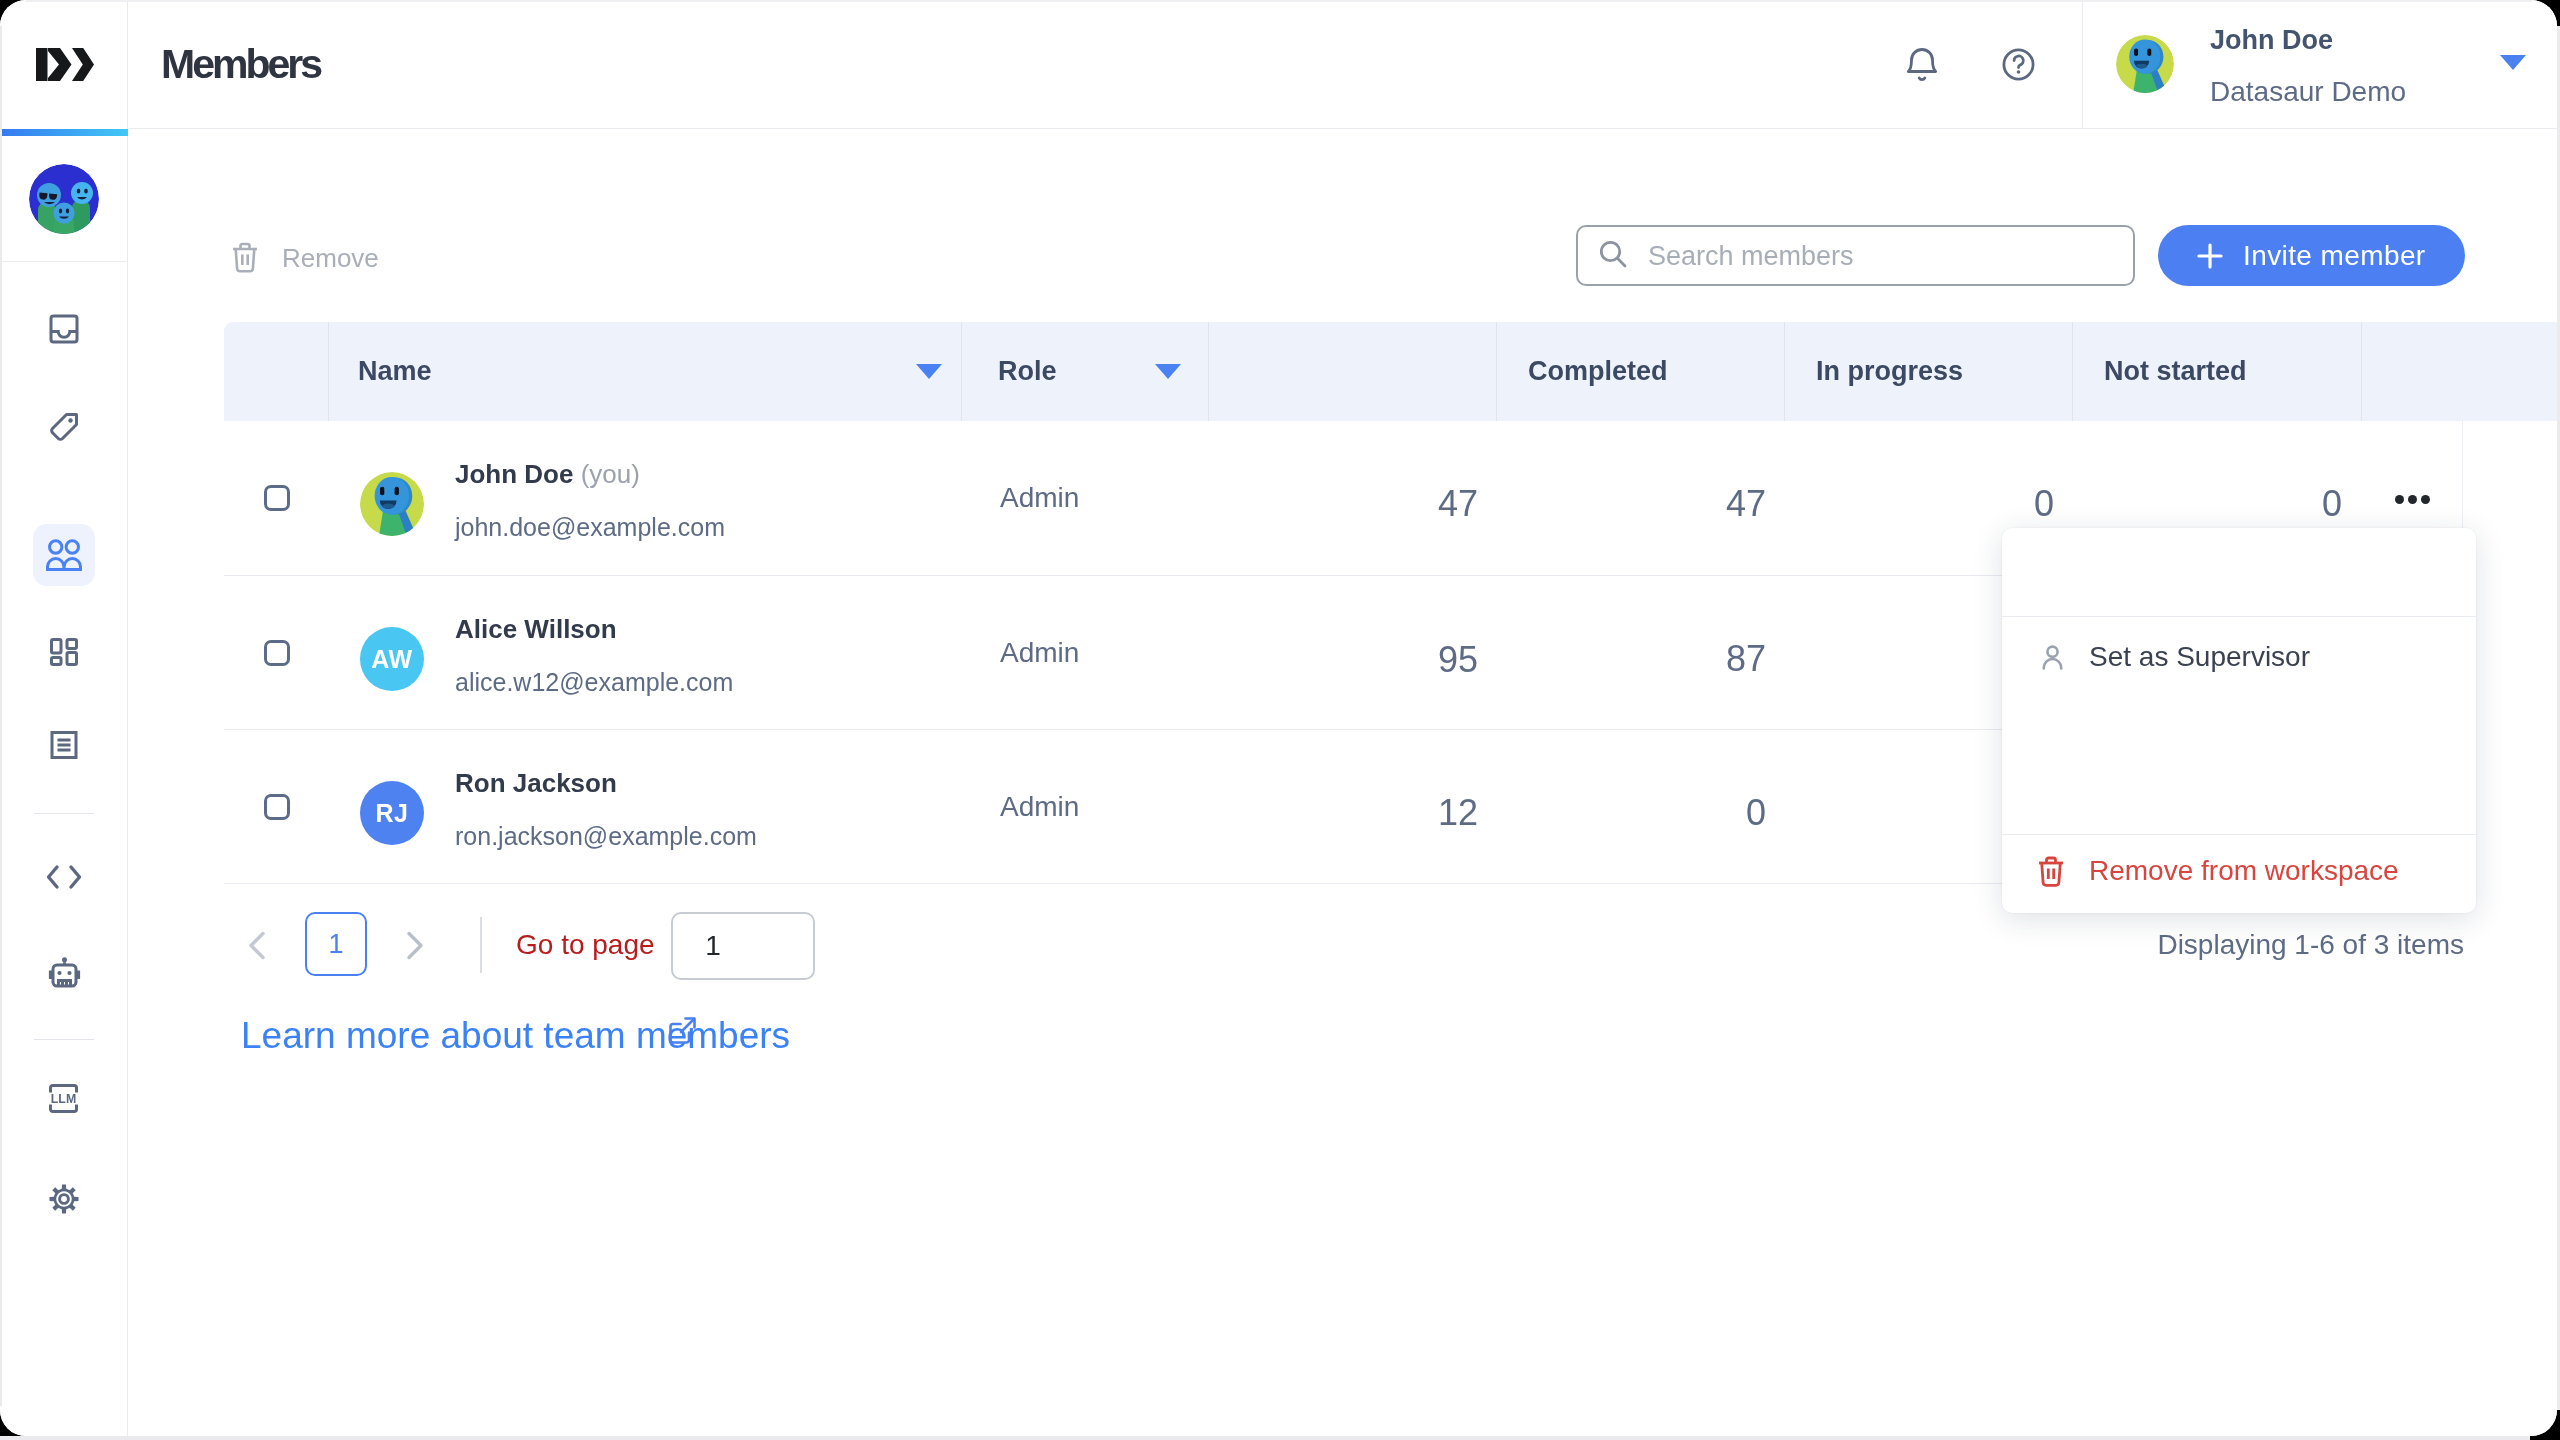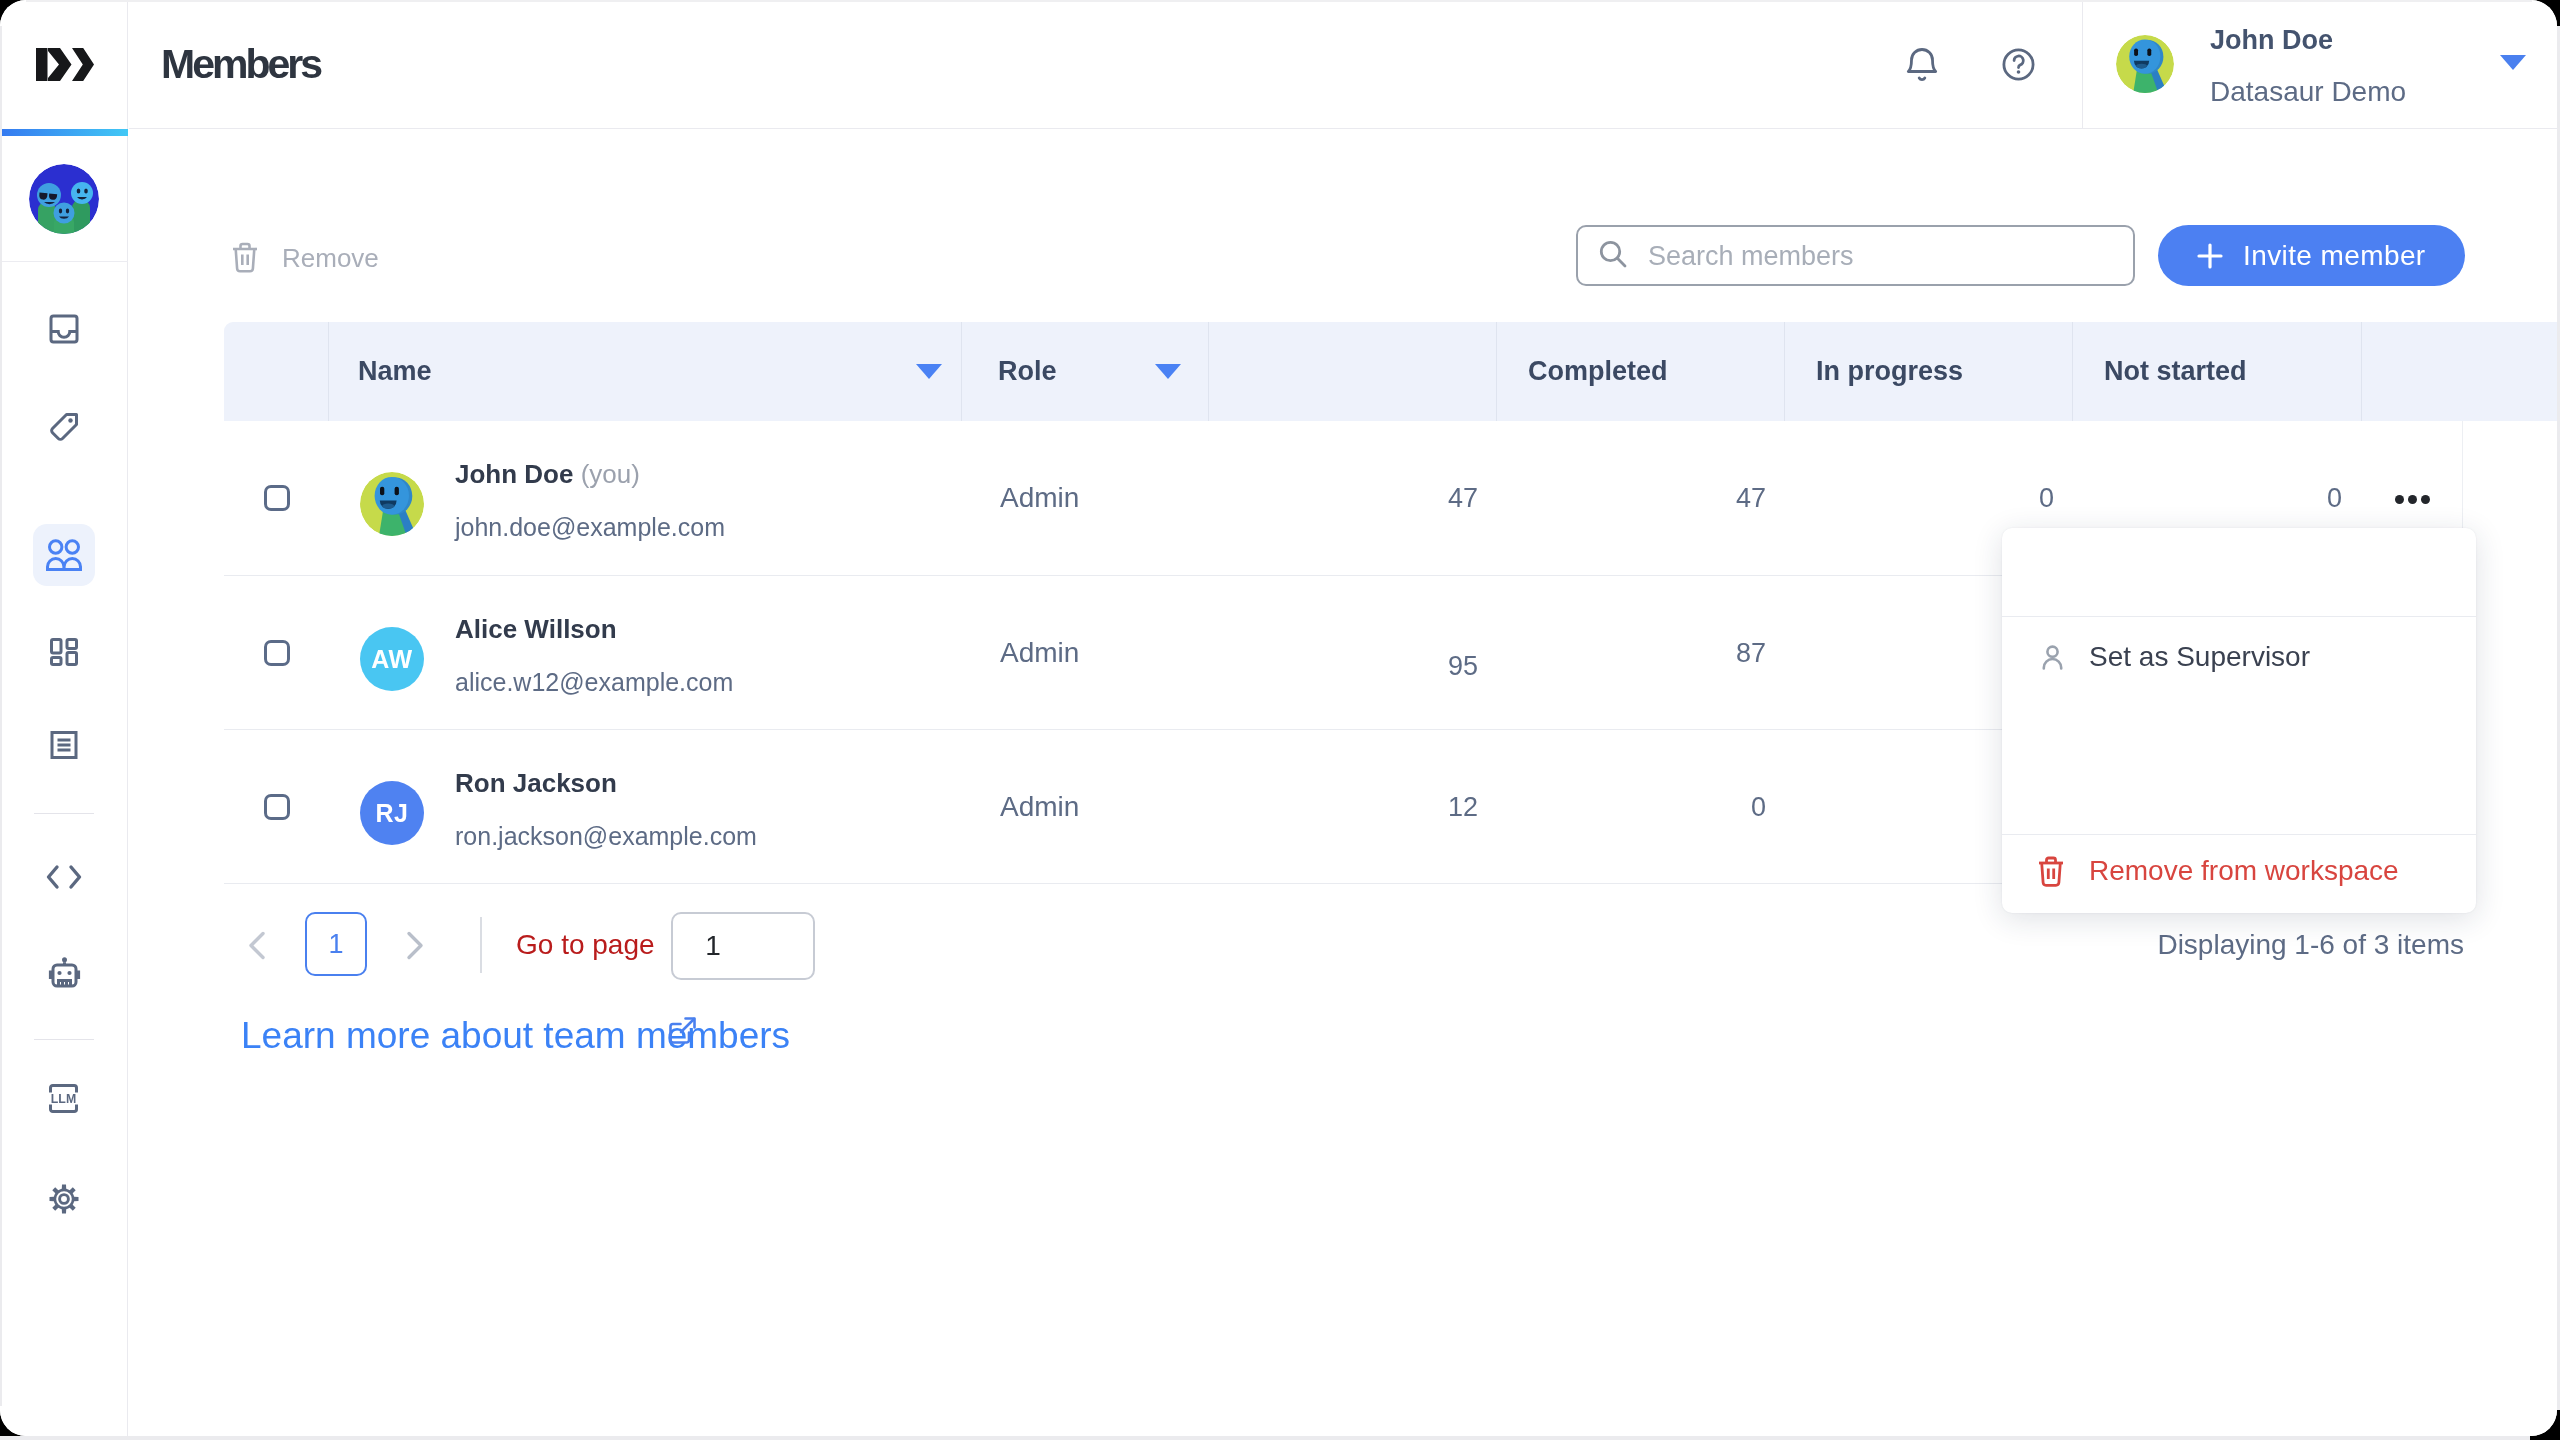--- a/index.html
+++ b/index.html
@@ -27,21 +27,21 @@
 .th{position:absolute;top:0;height:99px;display:flex;align-items:center;font-size:27px;font-weight:bold;color:#3b4963}
 .colsep{position:absolute;top:0;width:1px;height:99px;background:#dfe4ef}
 .sorttri{width:0;height:0;border-left:13px solid transparent;border-right:13px solid transparent;border-top:15px solid #4a82f4;position:absolute;top:42px}
 .row{position:absolute;left:224px;width:2239px;background:#fff;border-bottom:1px solid #e9ebf0;border-right:1px solid #edeff3}
 .cb{position:absolute;left:264px;width:26px;height:26px;border:3px solid #5b6b88;border-radius:7px}
 .ava{position:absolute;left:136px;width:64px;height:64px;border-radius:50%}
 .rname{position:absolute;left:231px;font-size:26px;font-weight:bold;color:#323b4c}
 .ryou{font-weight:normal;color:#9ba1ad;font-size:26px}
 .rmail{position:absolute;left:231px;font-size:25px;color:#5d6b85}
 .radmin{position:absolute;left:776px;font-size:28px;color:#5d6b85}
-.rnum{position:absolute;font-size:27px;color:#5d6b85;text-align:right;width:270px}
+.rnum{position:absolute;font-size:36px;color:#5d6b85;text-align:right;width:270px}
 .avatxt{width:64px;height:64px;border-radius:50%;display:flex;align-items:center;justify-content:center;color:#fff;font-size:25px;font-weight:bold;letter-spacing:.5px}
 #popup{position:absolute;left:2002px;top:528px;width:474px;height:385px;background:#fff;border-radius:10px;box-shadow:0 6px 30px rgba(30,40,70,.14),0 0 2px rgba(30,40,70,.08);z-index:10}
 .pitem{position:absolute;left:0;width:100%;height:64px;display:flex;align-items:center}
 .ptxt{position:absolute;left:87px;font-size:28px;color:#3a4150}
 .pdiv{position:absolute;left:0;width:100%;height:1px;background:#e9ebf0}
 .pgchev{position:absolute;top:931px}
 #pgbox{position:absolute;left:305px;top:912px;width:62px;height:64px;border:2px solid #4a80ef;border-radius:10px;color:#4a80ef;font-size:27px;display:flex;align-items:center;justify-content:center}
 .pgdivider{position:absolute;left:480px;top:917px;width:2px;height:56px;background:#dadde3}
 .gotopage{position:absolute;left:516px;top:929px;font-size:28px;color:#b91c1c}
 #pginput{position:absolute;left:671px;top:912px;width:144px;height:68px;border:2px solid #c7cbd4;border-radius:10px;color:#23262b;font-size:28px;display:flex;align-items:center;justify-content:center;padding-right:60px}
@@ -275,21 +275,21 @@
       <i></i>
     </div>
   <div class="row" style="top:577px;height:153px">
     <div class="cb" style="left:40px;top:63px"></div>
     <div class="ava" style="top:50px">
         <div class="avatxt" style="background:#49c6f2">AW</div>
       </div>
     <div class="rname" style="top:37px">Alice Willson</div>
     <div class="rmail" style="top:91px">alice.w12@example.com</div>
     <div class="radmin" style="top:60px">Admin</div>
-    <div class="rnum" style="left:984px;top:74px">95</div>
+    <div class="rnum" style="left:984px;top:62px">95</div>
     <div class="rnum" style="left:1272px;top:61px">87</div>
   </div>
   <div class="row" style="top:731px;height:153px">
     <div class="cb" style="left:40px;top:63px"></div>
     <div class="ava" style="top:50px">
         <div class="avatxt" style="background:#4f82f1">RJ</div>
       </div>
     <div class="rname" style="top:37px">Ron Jackson</div>
     <div class="rmail" style="top:91px">ron.jackson@example.com</div>
     <div class="radmin" style="top:60px">Admin</div>

